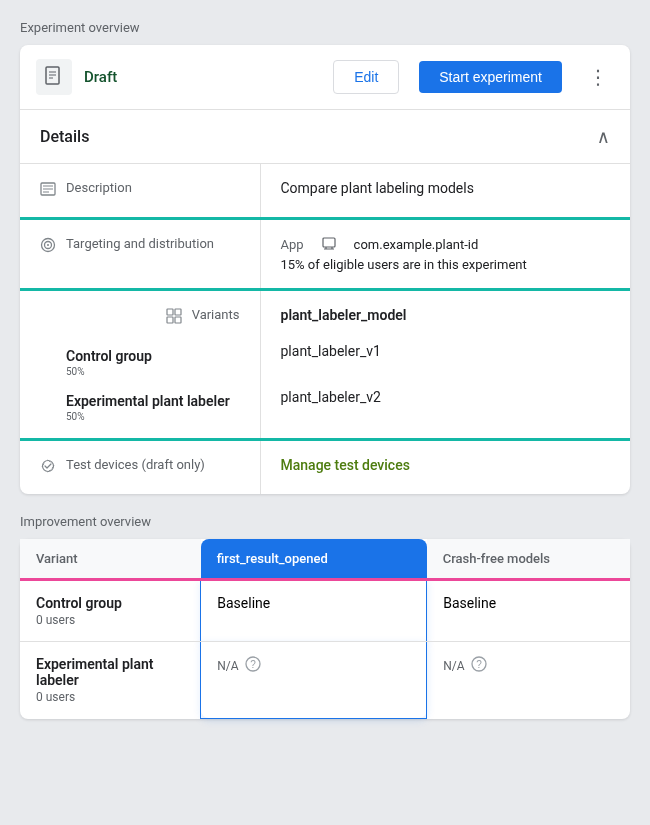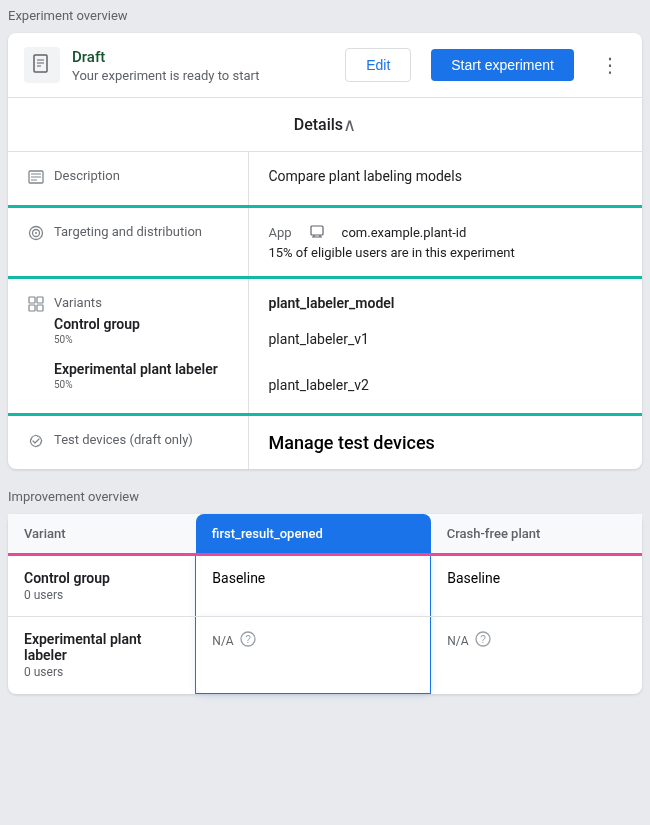--- a/index.html
+++ b/index.html
@@ -6,21 +6,21 @@
     body {
       font-family: 'Roboto', Arial, sans-serif;
       background: #e8eaed;
       width: 650px;
       min-height: 825px;
       font-size: 14px;
       color: #202124;
     }
 
     .page-container {
-      padding: 8px;
+      padding: 20px;
     }
 
     .section-title {
       font-size: 13px;
       color: #5f6368;
       margin-bottom: 10px;
       font-weight: 400;
     }
 
     .card {
@@ -102,21 +102,21 @@
       color: #5f6368;
       font-size: 20px;
       padding: 4px 6px;
       line-height: 1;
     }
 
     
     .details-header {
       display: flex;
       align-items: center;
-      justify-content: center;
+      justify-content: space-between;
       padding: 16px 20px;
       border-bottom: 1px solid #e0e0e0;
     }
 
     .details-title {
       font-size: 16px;
       font-weight: 500;
     }
 
     .collapse-icon {
@@ -222,24 +222,24 @@
       margin-bottom: 20px;
     }
 
     .model-value {
       font-size: 14px;
       color: #202124;
       margin-bottom: 4px;
     }
 
     .manage-link {
-      color: #000000;
+      color: #4d7c0f;
       text-decoration: none;
       font-weight: 500;
-      font-size: 18px;
+      font-size: 14px;
     }
 
     
     .improvement-card {
       background: #fff;
       border-radius: 8px;
       box-shadow: 0 1px 3px rgba(0,0,0,0.12);
       overflow: visible;
     }
 
@@ -340,21 +340,20 @@
       <div class="draft-icon">
         <svg width="20" height="22" viewBox="0 0 20 22" fill="none">
           <rect x="2" y="1" width="13" height="17" rx="1" stroke="#5f6368" stroke-width="1.5" fill="none"></rect>
           <line x1="5" y1="6" x2="12" y2="6" stroke="#5f6368" stroke-width="1.2"></line>
           <line x1="5" y1="9" x2="12" y2="9" stroke="#5f6368" stroke-width="1.2"></line>
           <line x1="5" y1="12" x2="9" y2="12" stroke="#5f6368" stroke-width="1.2"></line>
         </svg>
       </div>
       <div class="draft-text">
         <div class="draft-title">Draft</div>
-        <div class="draft-subtitle">Your experiment is ready to start</div>
       </div>
       <div class="draft-actions">
         <button class="btn-edit">Edit</button>
         <button class="btn-start">Start experiment</button>
         <button class="btn-more">⋮</button>
       </div>
     </div>
 
     <div>
       <div class="details-header">
@@ -407,21 +406,21 @@
                 </svg>
               </span>
               <span class="app-id">com.example.plant-id</span>
             </div>
             <div class="targeting-percent">15% of eligible users are in this experiment</div>
           </td>
         </tr>
 
         <tr>
           <td class="label-cell variants-label-cell">
-            <div class="label-cell-inner" style="">
+            <div class="label-cell-inner" style="margin-bottom:20px;justify-content:flex-end;">
               <span class="label-icon">
                 <svg width="16" height="16" viewBox="0 0 16 16" fill="none">
                   <rect x="1" y="1" width="6" height="6" rx="0.5" stroke="#80868b" stroke-width="1.2" fill="none"></rect>
                   <rect x="9" y="1" width="6" height="6" rx="0.5" stroke="#80868b" stroke-width="1.2" fill="none"></rect>
                   <rect x="1" y="9" width="6" height="6" rx="0.5" stroke="#80868b" stroke-width="1.2" fill="none"></rect>
                   <rect x="9" y="9" width="6" height="6" rx="0.5" stroke="#80868b" stroke-width="1.2" fill="none"></rect>
                 </svg>
               </span>
               <span>Variants</span>
             </div>
@@ -470,21 +469,21 @@
   </div>
 
   <div class="section-title">Improvement overview</div>
 
   <div class="improvement-card">
     <table class="improvement-table">
       <thead>
         <tr>
           <th class="col-variant">Variant</th>
           <th class="col-metric active-col">first_result_opened</th>
-          <th class="col-crash">Crash-free plant</th>
+          <th class="col-crash">Crash-free models</th>
         </tr>
       </thead>
       <tbody>
 
         <tr>
           <td>
             <div class="row-label">Control group</div>
             <div class="row-sublabel">0 users</div>
           </td>
           <td class="active-col">

